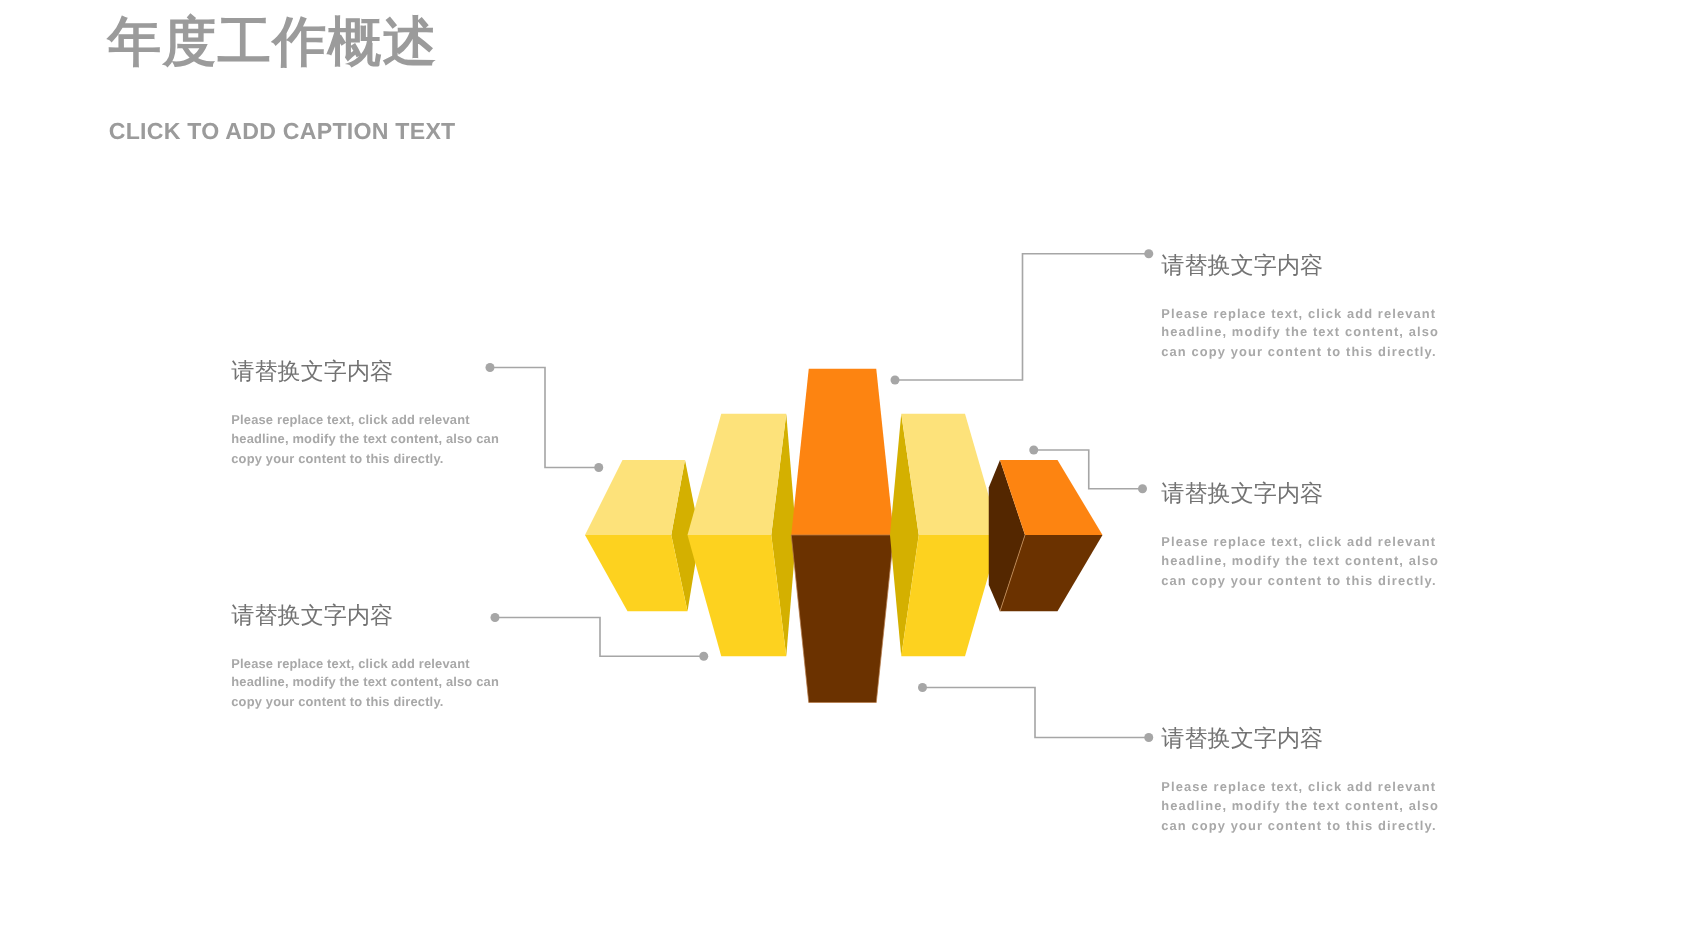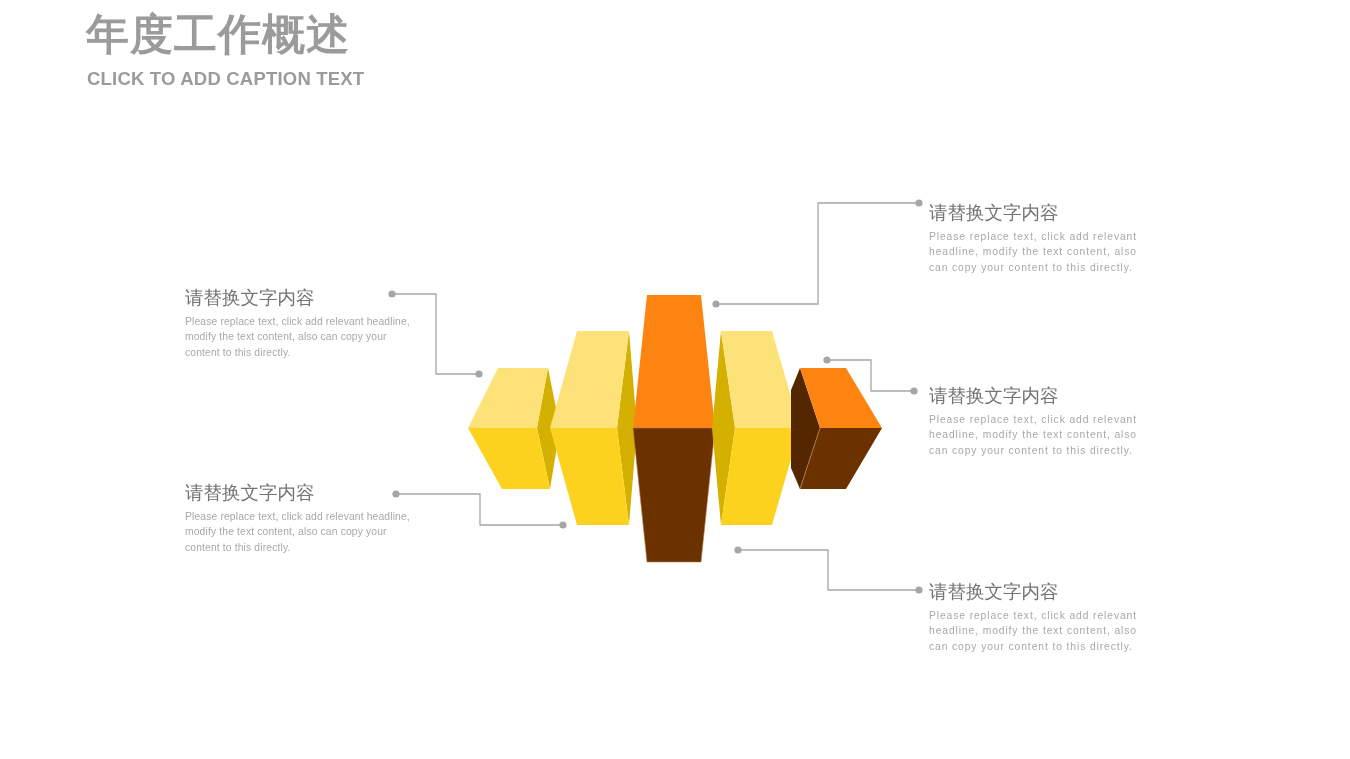--- a/index.html
+++ b/index.html
@@ -1,24 +1,24 @@
 <!DOCTYPE html>
 <html><head>
 <meta charset="utf-8">
 <style>
   html, body { margin:0; padding:0; }
   body { width:1350px; height:759px; background:#ffffff; position:relative; overflow:hidden;
          font-family:"Liberation Sans", "DejaVu Sans", sans-serif; }
   .title { position:absolute; left:86px; top:8px; font-size:43px; font-weight:bold; color:#9b9b9b;
            letter-spacing:1px; line-height:52px; font-family:"DejaVu Sans", sans-serif; }
-  .subtitle { position:absolute; left:87px; top:68px; font-size:18.5px; font-weight:bold; color:#9b9b9b;
+  .subtitle { position:absolute; left:87px; top:94px; font-size:18.5px; font-weight:bold; color:#9b9b9b;
               line-height:22px; letter-spacing:0.2px; }
   .block { position:absolute; width:230px; }
   .block .head { font-size:18.5px; color:#737373; line-height:24px; font-family:"DejaVu Sans", sans-serif; font-weight:300; }
-  .block .body { font-size:10.3px; color:#a8a8a8; line-height:15.3px; margin-top:4px; letter-spacing:0.15px; }
+  .block .body { font-size:10.3px; color:#a8a8a8; line-height:15.3px; margin-top:19px; letter-spacing:0.15px;font-weight:bold; }
   .block.right .body { letter-spacing:0.9px; }
   svg.art { position:absolute; left:0; top:0; }
 </style>
 </head>
 <body>
 
 <div class="title">年度工作概述</div>
 <div class="subtitle">CLICK TO ADD CAPTION TEXT</div>
 
 <svg class="art" width="1350" height="759" viewBox="0 0 1350 759">

